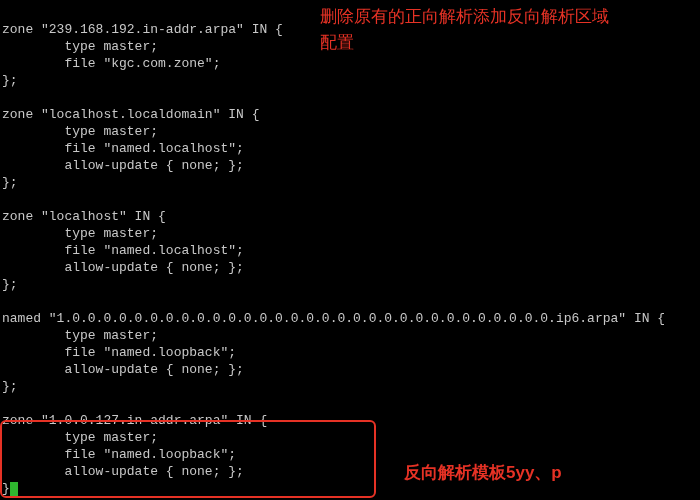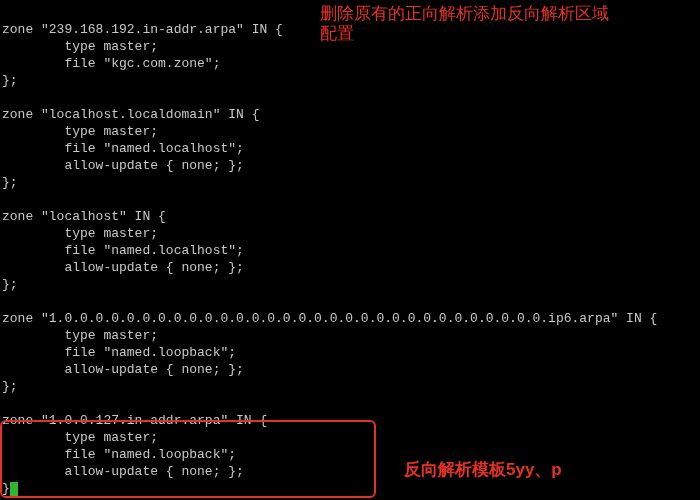--- a/index.html
+++ b/index.html
@@ -17,21 +17,21 @@
   .terminal {
     padding: 4px 0 0 2px;
     line-height: 17px;
     white-space: pre;
   }
   .annotation {
     position: absolute;
     color: #e63225;
     font-family: "Microsoft YaHei", "SimSun", sans-serif;
     font-size: 17px;
-    line-height: 20px;
+    line-height: 26px;
   }
   .ann1 { top: 4px; left: 320px; width: 300px; }
   .ann2 { top: 460px; left: 404px; font-weight: bold; }
   .redbox {
     position: absolute;
     border: 2px solid #e63225;
     border-radius: 6px;
     top: 420px;
     left: 0px;
     width: 372px;
@@ -61,21 +61,21 @@
 <span>        file "named.localhost";</span>
 <span>        allow-update { none; };</span>
 <span>};</span>
 <span></span>
 <span>zone "localhost" IN {</span>
 <span>        type master;</span>
 <span>        file "named.localhost";</span>
 <span>        allow-update { none; };</span>
 <span>};</span>
 <span></span>
-<span>zone "1.0.0.0.0.0.0.0.0.0.0.0.0.0.0.0.0.0.0.0.0.0.0.0.0.0.0.0.0.0.0.0.ip6.arpa" IN {</span>
+<span>named "1.0.0.0.0.0.0.0.0.0.0.0.0.0.0.0.0.0.0.0.0.0.0.0.0.0.0.0.0.0.0.0.ip6.arpa" IN {</span>
 <span>        type master;</span>
 <span>        file "named.loopback";</span>
 <span>        allow-update { none; };</span>
 <span>};</span>
 <span></span>
 <span>zone "1.0.0.127.in-addr.arpa" IN {</span>
 <span>        type master;</span>
 <span>        file "named.loopback";</span>
 <span>        allow-update { none; };</span>
 <span>}</span><span class="cursor"></span>

